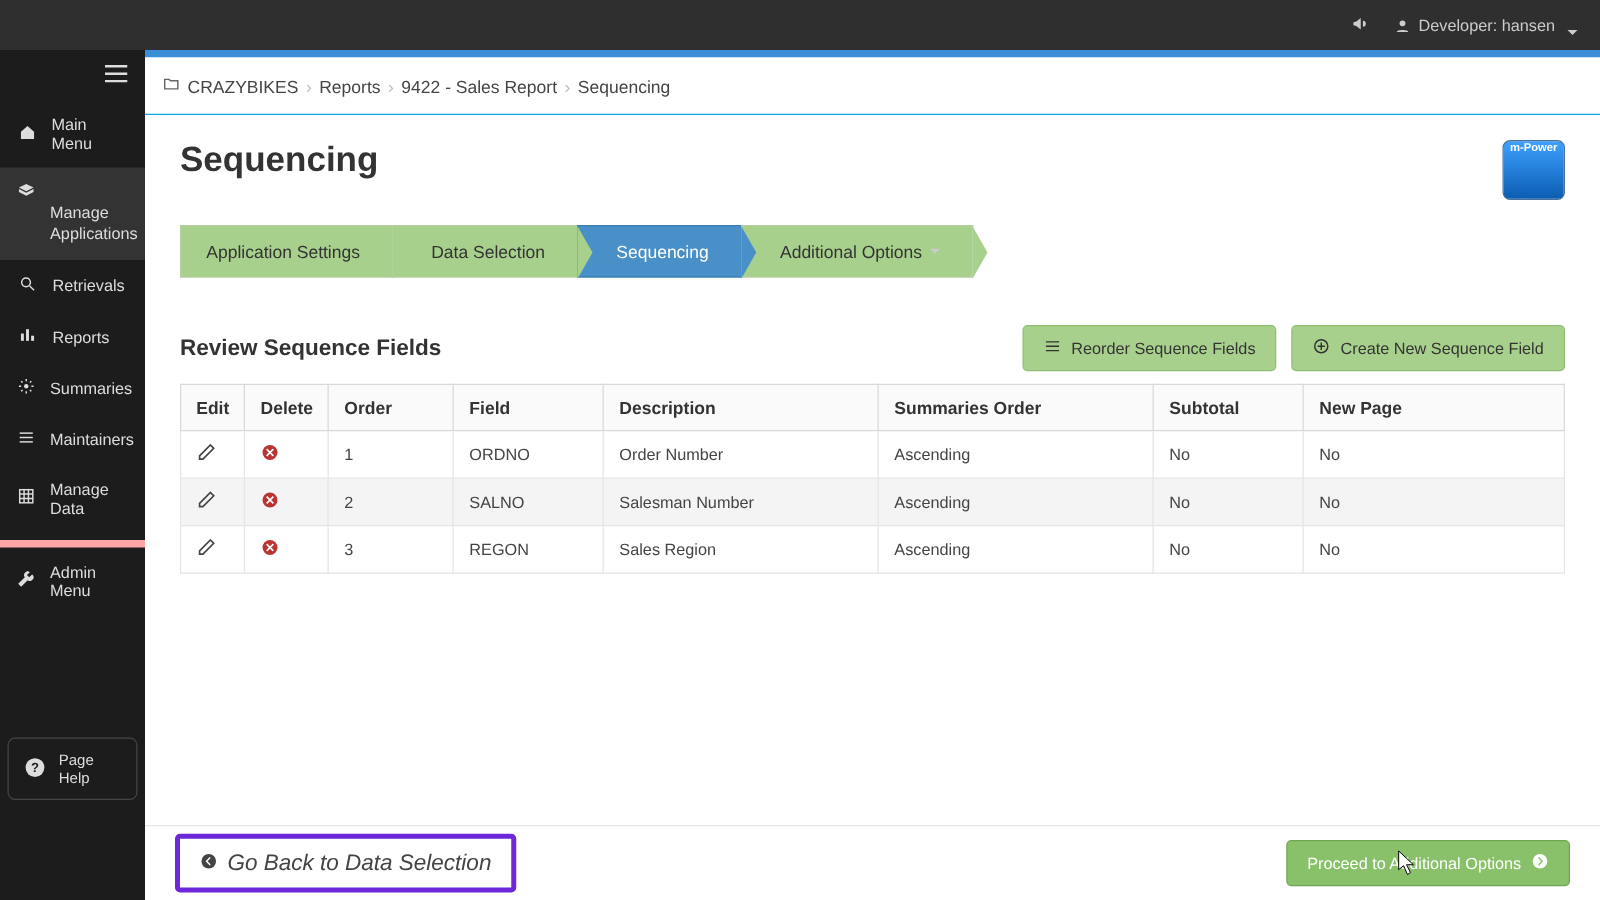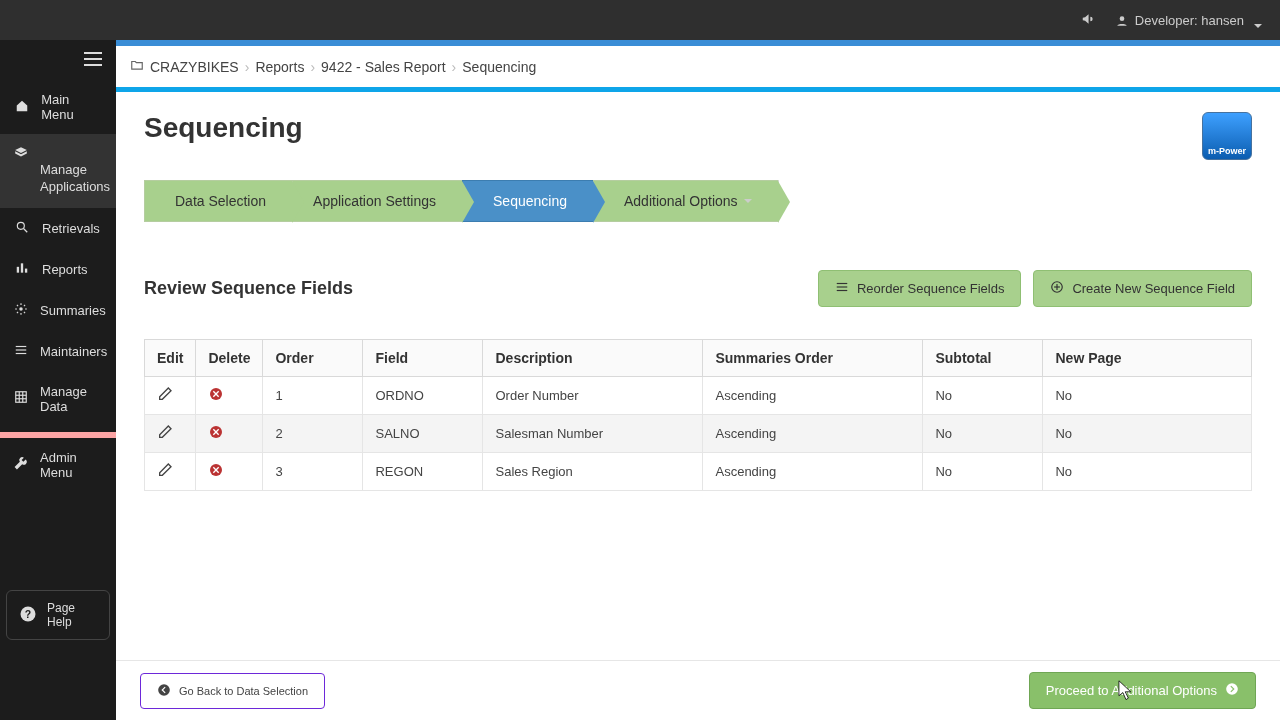--- a/index.html
+++ b/index.html
@@ -12,47 +12,47 @@
   .hamburger-row { height: 40px; display:flex; align-items:center; justify-content:flex-end; padding-right:14px; color:#ddd;}
   .side-item { display:flex; align-items:center; gap:12px; padding:12px 14px; font-size:13px; color:#ddd; cursor:pointer; border-bottom:0; }
   .side-item.active { background:#333; }
   .side-item .icon { width:16px; text-align:center; }
   .side-item.multi { align-items:flex-start; }
   .side-item.multi span.lbl { line-height:1.3;margin-top:16px; }
   .side-spacer { flex:1; }
   .page-help { margin:10px 6px 80px 6px; border:1px solid #444; border-radius:6px; padding:10px 12px; display:flex; align-items:center; gap:10px; font-size:12px; color:#ddd; cursor:pointer;}
   .main { flex:1; display:flex; flex-direction:column; background:#fff; position:relative;}
   .blue-strip { height:6px; background:#3a8dd6; }
-  .crumbs { height:46px; border-bottom:5px solid #0ea5e9; display:flex; align-items:center; padding:0 14px; font-size:14px; color:#444; gap:6px; background:#fff;}
+  .crumbs { height:46px; border-bottom:1px solid #0ea5e9; display:flex; align-items:center; padding:0 14px; font-size:14px; color:#444; gap:6px; background:#fff;}
   .crumbs .chev { color:#bbb; }
   .content { padding:20px 28px 0 28px; position:relative; }
   .page-title-row { display:flex; justify-content:space-between; align-items:flex-start; }
   h1.page-title { font-size:28px; font-weight:600; color:#333; }
-  .logo-box { width:50px; height:48px; background:linear-gradient(#3ea0ff,#0b5db0); border:1px solid #46729f; border-radius:6px; display:flex; align-items:flex-end; justify-content:center; color:#fff; font-size:9px; padding-bottom:3px; font-weight:bold;}
+  .logo-box { width:50px; height:48px; background:linear-gradient(#3ea0ff,#0b5db0); border:1px solid #46729f; border-radius:6px; display:flex; align-items:flex-start; justify-content:center; color:#fff; font-size:9px; padding-bottom:3px; font-weight:bold;}
   .stepnav { margin-top:20px; display:flex; border-right:1px solid #d6d6d6; width:fit-content;}
   .step { position:relative; height:42px; display:flex; align-items:center; padding:0 26px 0 20px; font-size:14px; cursor:pointer; border:1px solid #b5cda0; border-right:none; background:#a8d08d; color:#333;}
   .step::after { content:""; position:absolute; right:-12px; top:0; width:0; height:0; border-top:21px solid transparent; border-bottom:21px solid transparent; z-index:2;}
   .step.green::after { border-left:12px solid #a8d08d; }
   .step.blue { background:#4a90c8; color:#fff; border-color:#3c7db0;}
   .step.blue::after { border-left:12px solid #4a90c8; }
   .step.green2 { padding-left:30px; }
   .step.gray { background:#efefef; color:#bdbdbd; border-color:#dcdcdc; padding-left:30px;}
   .step.gray::after { border-left:12px solid #efefef; }
   .step .mini-caret { margin-left:6px; color:#555;}
-  .subheader { margin-top:48px; display:flex; justify-content:space-between; align-items:center; }
+  .subheader { margin-top:38px; display:flex; justify-content:space-between; align-items:center; }
   .subheader h2 { font-size:18px; font-weight:600; color:#333;}
   .btn-grp { display:flex; gap:12px;}
   .gbtn { background:#a8d08d; border:1px solid #8fbf73; color:#333; padding:9px 16px; border-radius:4px; font-size:13px; display:flex; align-items:center; gap:8px; cursor:pointer;}
-  table.grid { width:100%; margin-top:32px; border-collapse:collapse; border:1px solid #ccc;}
+  table.grid { width:100%; margin-top:10px; border-collapse:collapse; border:1px solid #ccc;}
   table.grid th { text-align:left; font-weight:600; font-size:14px; color:#333; padding:10px 12px; background:#fafafa; border:1px solid #d9d9d9;}
   table.grid td { font-size:13px; color:#444; padding:9px 12px; border:1px solid #e5e5e5;}
   table.grid tbody tr:nth-child(even){ background:#f4f4f4;}
   .edit-icon svg, .del-icon svg { cursor:pointer;}
   .footer { position:absolute; bottom:0; left:0; right:0; height:60px; border-top:1px solid #e6e6e6; display:flex; align-items:center; justify-content:space-between; padding:0 24px; background:#fff;}
-  .fbtn-light { border:1px solid #6d28d9; background:#fff; color:#444; padding:9px 16px; border-radius:4px; font-size:11px; display:flex; align-items:center; gap:8px; cursor:pointer;}
+  .fbtn-light { border:4px solid #6d28d9; background:#fff; color:#444; padding:9px 16px; border-radius:4px; font-size:18px; display:flex; align-items:center; gap:8px; cursor:pointer;font-style:italic;}
   .fbtn-green { background:#89c06a; border:1px solid #6fa654; color:#fff; padding:9px 16px; border-radius:4px; font-size:13px; display:flex; align-items:center; gap:8px; cursor:pointer;}
   .icon-svg { width:14px; height:14px; display:inline-block;}
   .cursor { position:absolute; width:16px; height:22px; pointer-events:none; z-index:1000;}
 </style>
 </head>
 <body>
 
 <div class="topbar">
   <span>
     <svg class="icon-svg" viewBox="0 0 24 24" fill="#ccc">
@@ -165,25 +165,25 @@
 
     <div class="content">
       <div class="page-title-row">
         <h1 class="page-title">Sequencing</h1>
         <div class="logo-box">
             <span>m-Power</span>
           </div>
       </div>
 
       <div class="stepnav">
+        <div class="step green">
+            <span>Application Settings</span>
+          </div>
         <div class="step green" style="padding-left:30px;">
             <span>Data Selection</span>
-          </div>
-        <div class="step green">
-            <span>Application Settings</span>
           </div>
         <div class="step blue" style="padding-left:30px;">
             <span>Sequencing</span>
           </div>
         <div class="step green green2">
             <span>Additional Options</span>
             <span class="mini-caret caret-down"></span>
           </div>
       </div>
 

